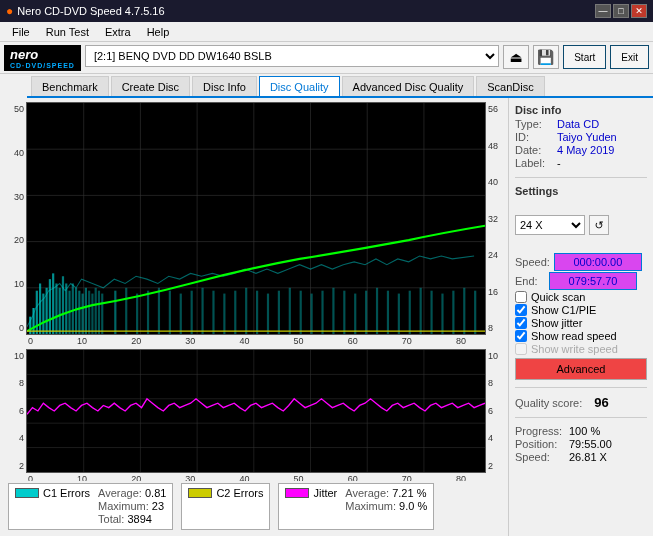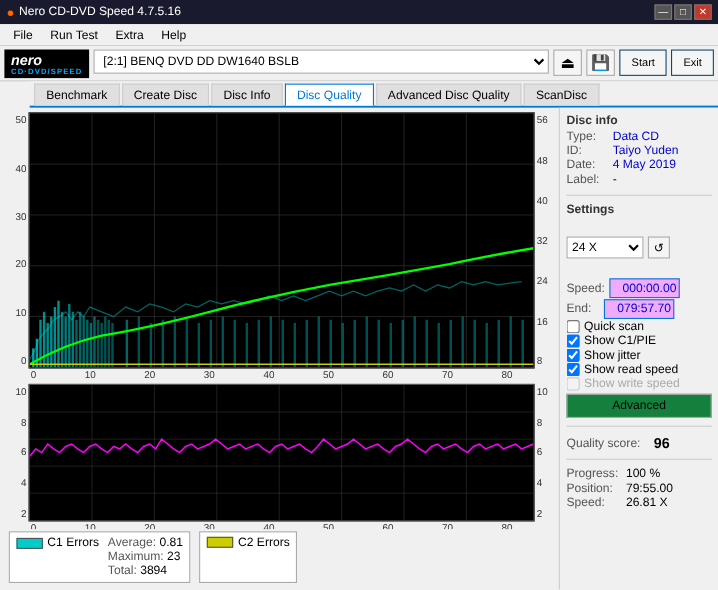--- a/index.html
+++ b/index.html
@@ -39,28 +39,28 @@
     
     .right-panel { width: 145px; background: #f0f0f0; border-left: 1px solid #ccc; padding: 6px; display: flex; flex-direction: column; gap: 4px; font-size: 11px; }
     .panel-section-title { font-weight: bold; color: #333; margin-bottom: 2px; }
     .info-row { display: flex; gap: 4px; margin-bottom: 1px; align-items: flex-end; }
     .info-label { color: #555; min-width: 38px; }
     .info-value { color: #0000cc; font-weight: 500; }
     .info-value.dash { color: #000; }
     .settings-row { display: flex; align-items: center; gap: 4px; margin: 18px 0; }
     .speed-select { width: 70px; height: 20px; font-size: 11px; border: 1px solid #aaa; background: white; }
     .refresh-btn { width: 20px; height: 20px; border: 1px solid #aaa; background: #f5f5f5; cursor: pointer; display: flex; align-items: center; justify-content: center; font-size: 11px; }
-    .time-input { border: 1px solid #0078d7; background: #f0abfc; width: 64px; height: 18px; font-size: 11px; text-align: right; color: #0000cc; padding: 0 2px; }
+    .time-input { border: 1px solid #0078d7; background: #d946ef; width: 88px; height: 18px; font-size: 11px; text-align: center; color: #0000cc; padding: 0 2px; }
     .time-row { display: flex; align-items: center; gap: 4px; margin-bottom: 1px; }
     .time-label { color: #555; min-width: 30px; }
     .checkbox-row { display: flex; align-items: center; gap: 4px; margin: 1px 0; }
     .checkbox-row input[type=checkbox] { width: 12px; height: 12px; cursor: pointer; }
     .checkbox-row label { cursor: pointer; font-size: 11px; }
     .checkbox-row.disabled label { color: #aaa; }
-    .advanced-btn { width: 100%; height: 22px; margin-top: 2px; border: 1px solid #aaa; background: #15803d; cursor: pointer; font-size: 11px; }
+    .advanced-btn { width: 100%; height: 22px; margin-top: 2px; border: 1px solid #aaa; background: #ef4444; cursor: pointer; font-size: 11px; }
     .divider { border: none; border-top: 1px solid #ccc; margin: 3px 0; }
     .quality-row { display: flex; align-items: center; gap: 12px; }
     .quality-label { color: #555; }
     .quality-value { color: #000; font-weight: bold; font-size: 13px; }
     .progress-row { display: flex; gap: 4px; margin-bottom: 1px; }
     .progress-label { color: #555; min-width: 50px; }
     .progress-value { color: #000; }
     
     
     .stats-area { padding: 2px 4px; display: flex; gap: 8px; font-size: 11px; background: #f0f0f0; }
@@ -303,21 +303,21 @@
           <span>70</span>
           <span>80</span>
         </div>
         <div style="width:18px;"></div>
       </div>
     </div>
 
     <div class="stats-area">
 
       <div class="stat-block">
-        <div style="display:flex; align-items:flex-end; gap:4px; margin-bottom:2px;">
+        <div style="display:flex; align-items:center; gap:4px; margin-bottom:2px;">
           <div style="width:24px; height:10px; background:#00cccc; border:1px solid #555;"></div>
           <span>C1 Errors</span>
         </div>
         <div class="stat-lines">
           <div class="stat-line">
             <span class="stat-key">Average:</span>
             <span class="stat-val">0.81</span>
           </div>
           <div class="stat-line">
             <span class="stat-key">Maximum:</span>
@@ -330,20 +330,36 @@
         </div>
       </div>
 
       <div class="stat-block">
         <div style="display:flex; align-items:center; gap:4px; margin-bottom:2px;">
           <div style="width:24px; height:10px; background:#cccc00; border:1px solid #555;"></div>
           <span>C2 Errors</span>
         </div>
       </div>
 
+      <div class="stat-block">
+        <div style="display:flex; align-items:center; gap:4px; margin-bottom:2px;">
+          <div style="width:24px; height:10px; background:#ff00ff; border:1px solid #555;"></div>
+          <span>Jitter</span>
+        </div>
+        <div class="stat-lines">
+          <div class="stat-line">
+            <span class="stat-key">Average:</span>
+            <span class="stat-val">7.21 %</span>
+          </div>
+          <div class="stat-line">
+            <span class="stat-key">Maximum:</span>
+            <span class="stat-val">9.0 %</span>
+          </div>
+        </div>
+      </div>
     </div>
 
   </div>
 
   <div class="right-panel">
 
     <div>
       <div class="panel-section-title">Disc info</div>
       <div class="info-row">
         <span class="info-label">Type:</span>

